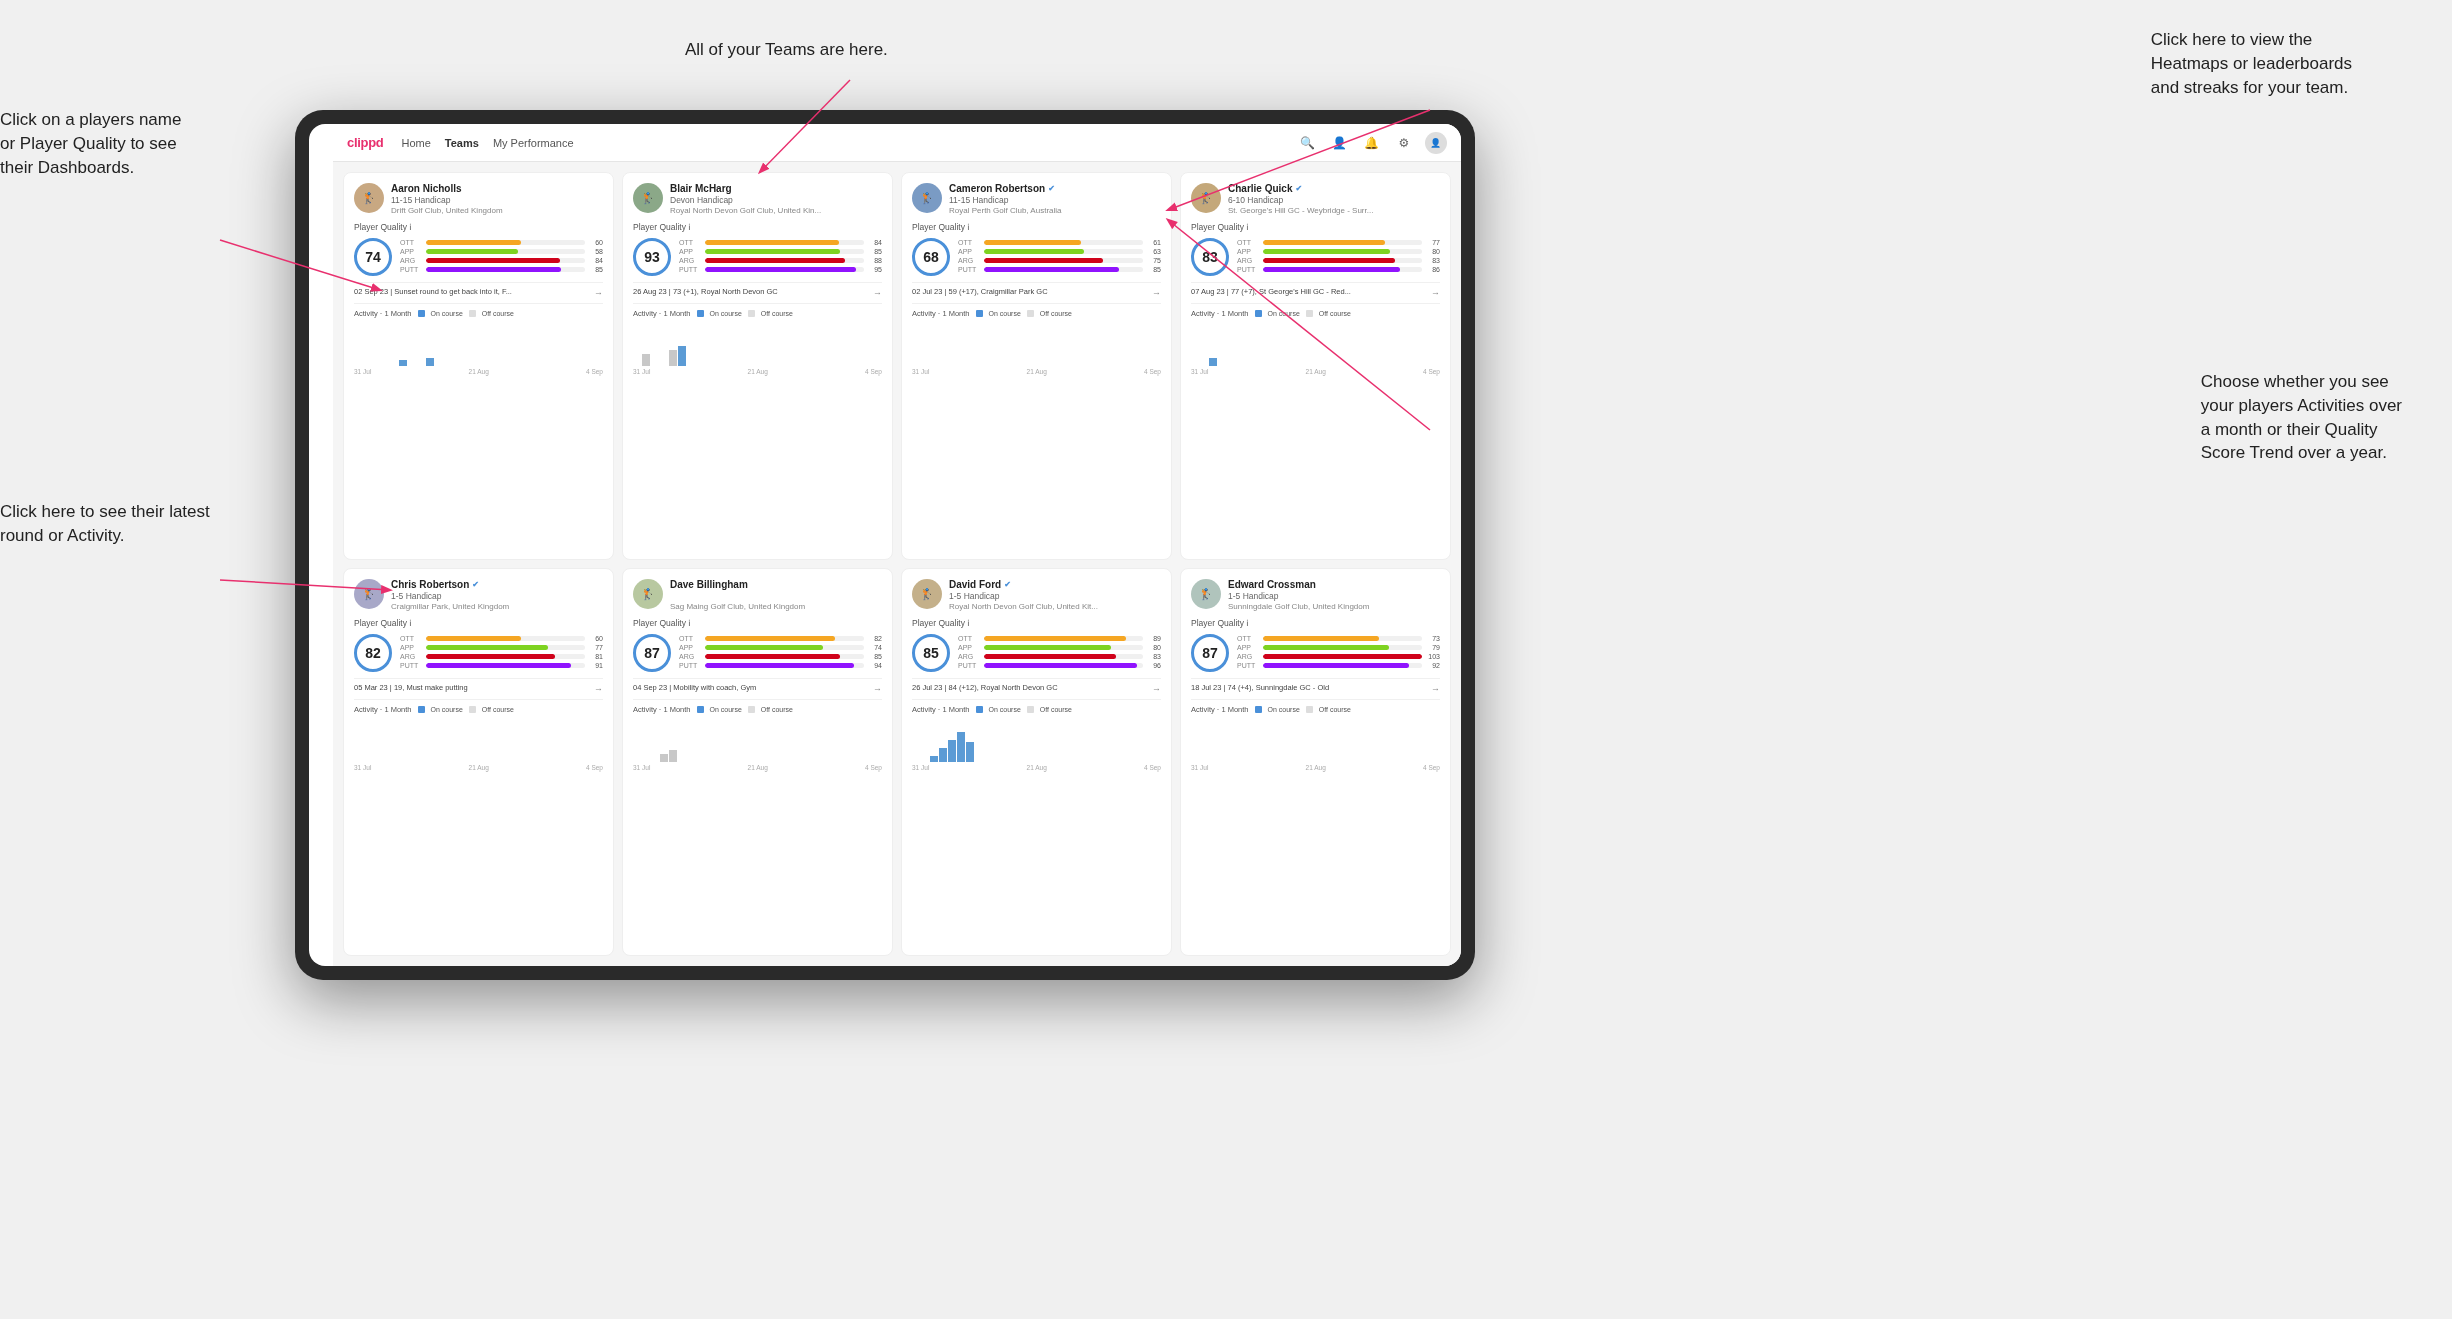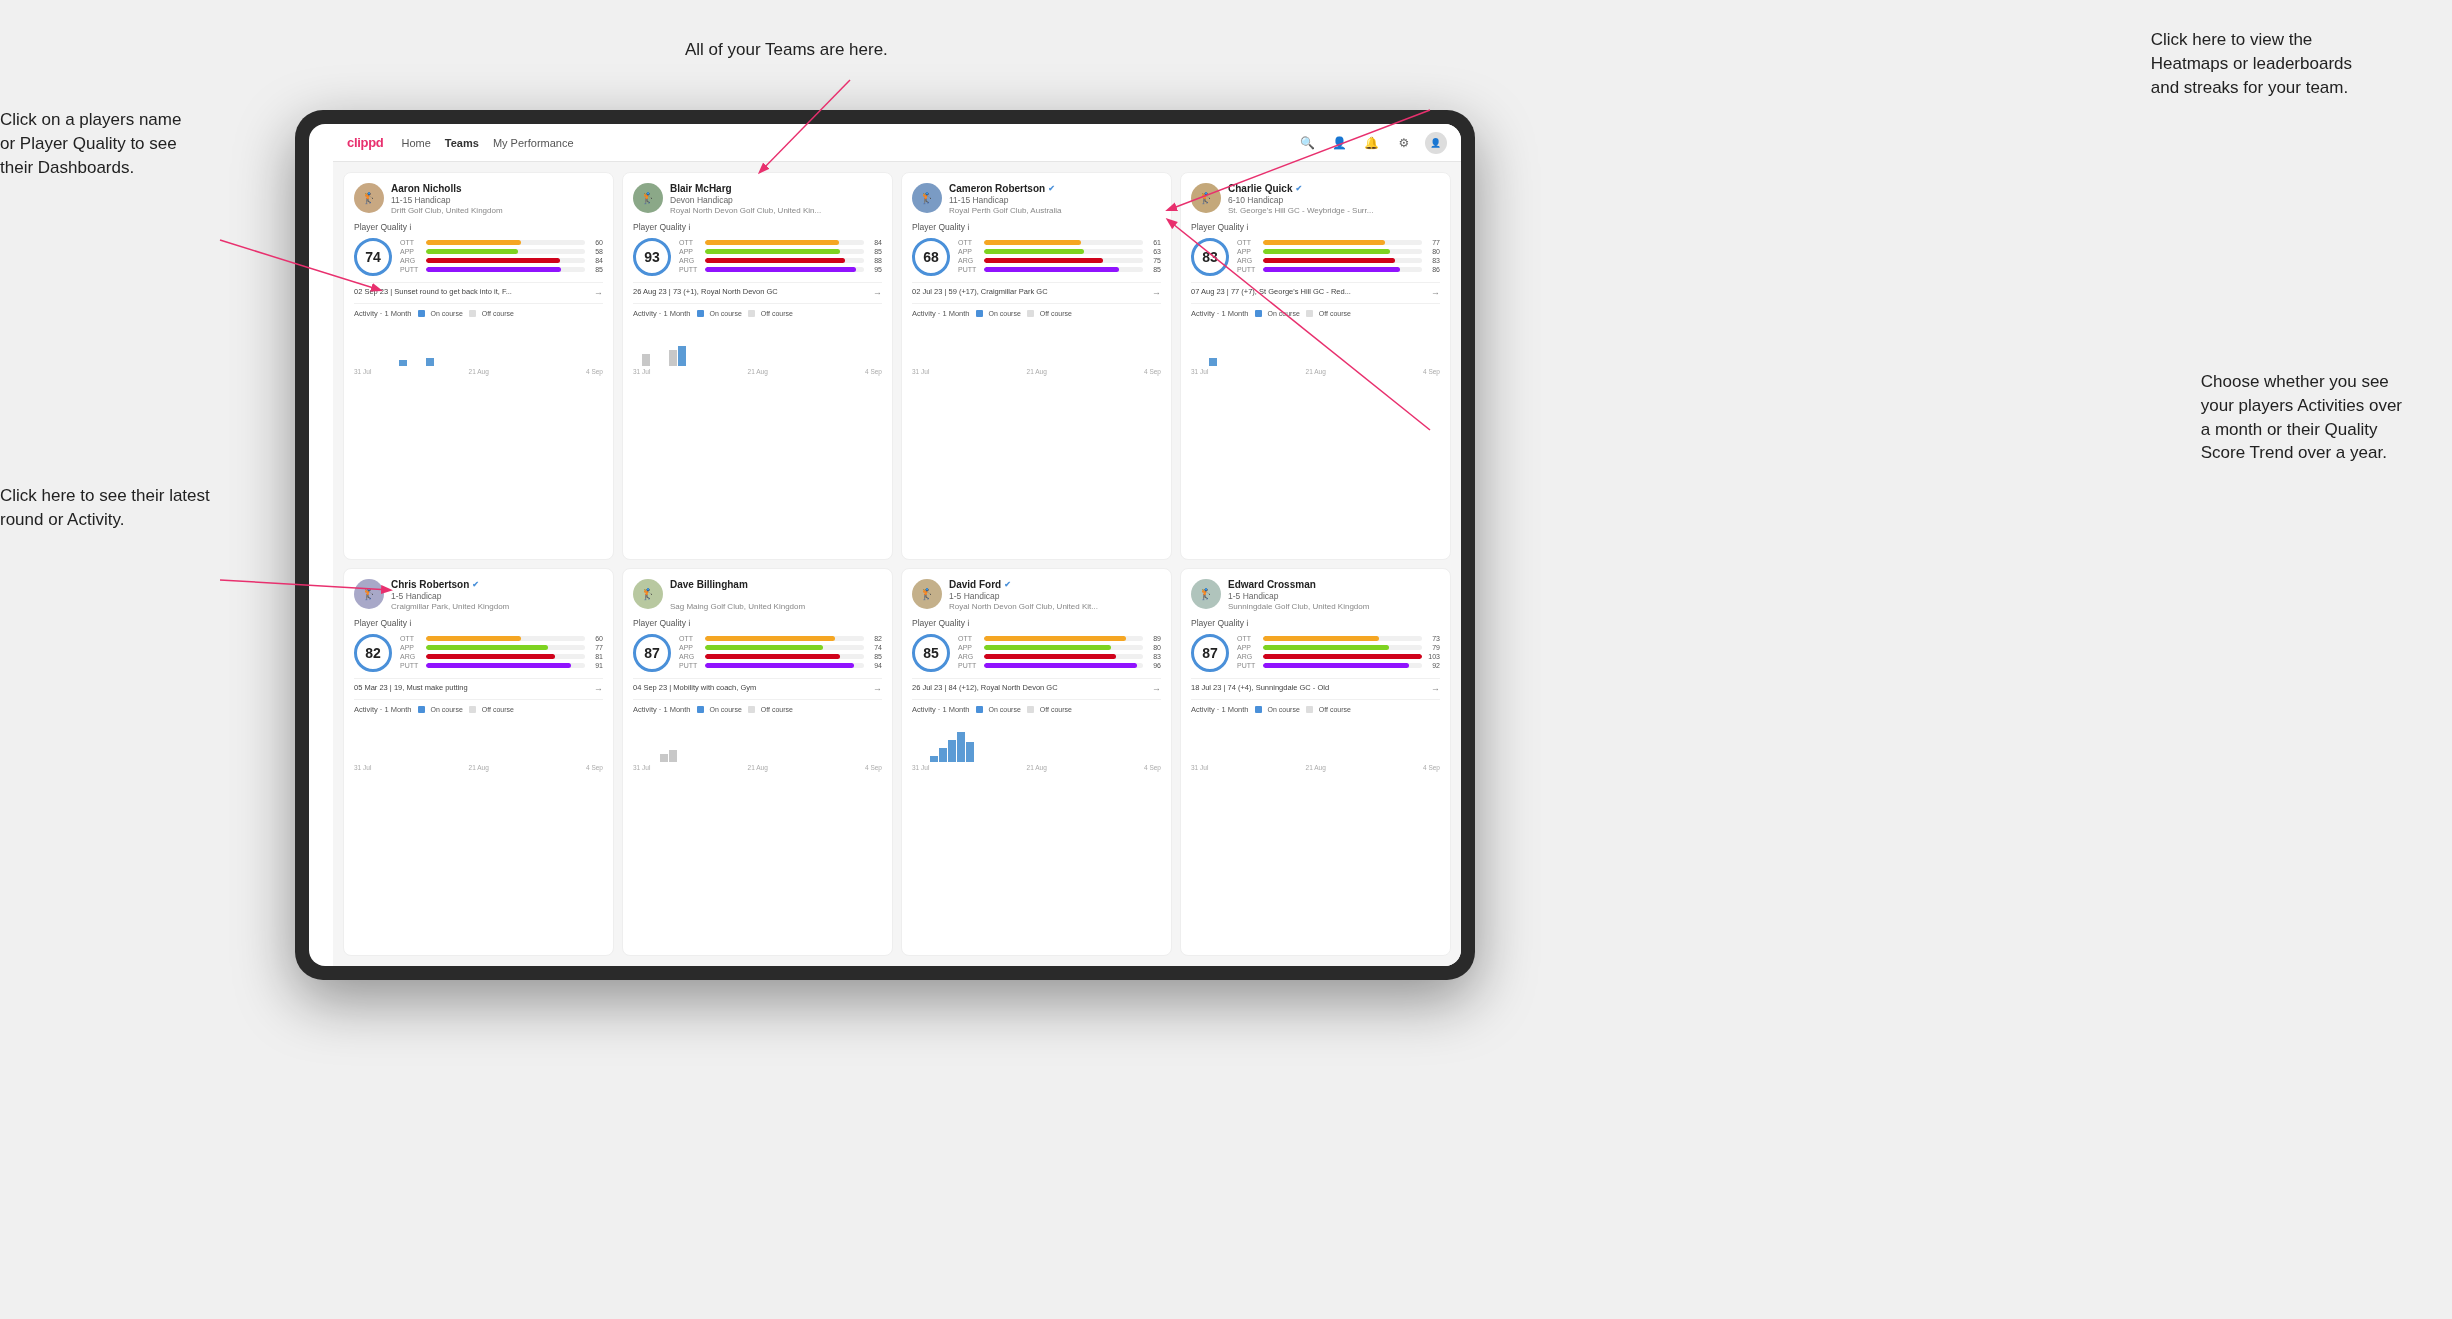--- a/index.html
+++ b/index.html
@@ -1238,21 +1238,21 @@
     </div>
   </div>
 </div>
 
 <div class="annotation" style="top:38px; left:685px; text-align:center;">All of your Teams are here.</div>
 
 <div class="annotation" style="top:28px; right:100px; text-align:left; max-width:320px;">Click here to view the<br>Heatmaps or leaderboards<br>and streaks for your team.</div>
 
 <div class="annotation" style="top:108px; left:0px; max-width:220px;">Click on a players name<br>or Player Quality to see<br>their Dashboards.</div>
 
-<div class="annotation" style="top:484px; left:0px; max-width:220px;">Click here to see their latest<br>round or Activity.</div>
+<div class="annotation" style="top:500px; left:0px; max-width:220px;">Click here to see their latest<br>round or Activity.</div>
 
 <div class="annotation" style="top:370px; right:50px; max-width:350px;">Choose whether you see<br>your players Activities over<br>a month or their Quality<br>Score Trend over a year.</div>
 
 <svg class="arrows-svg">
 
   <line x1="850" y1="80" x2="760" y2="172" stroke="#e8306e" stroke-width="1.5" marker-end="url(#arrow)"></line>
 
   <line x1="1430" y1="110" x2="1168" y2="210" stroke="#e8306e" stroke-width="1.5" marker-end="url(#arrow)"></line>
 
   <line x1="220" y1="240" x2="380" y2="290" stroke="#e8306e" stroke-width="1.5" marker-end="url(#arrow)"></line>

